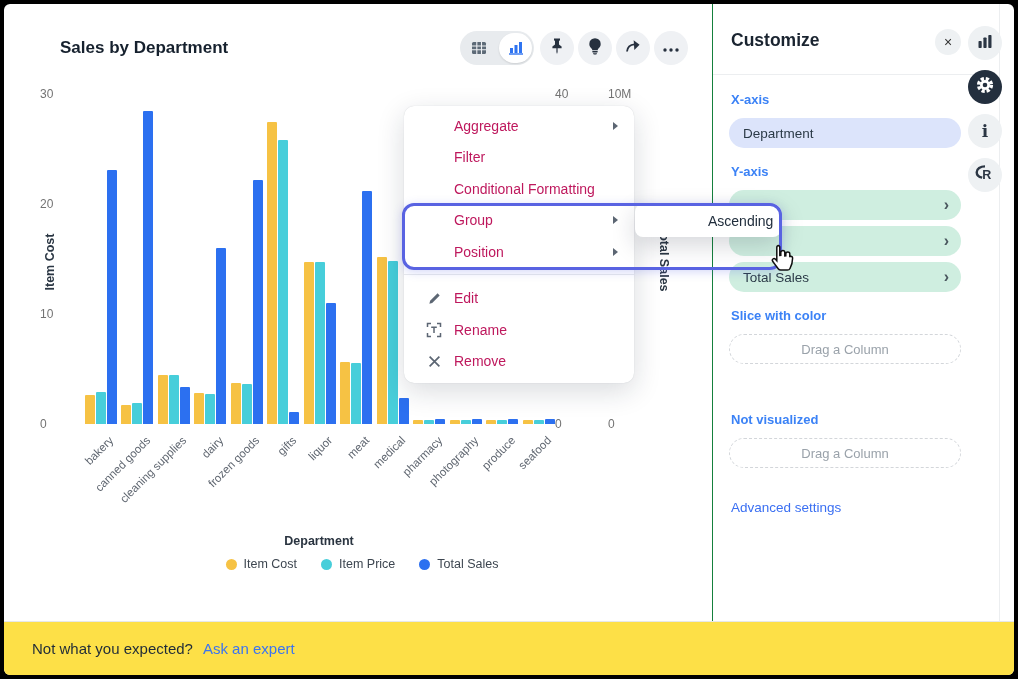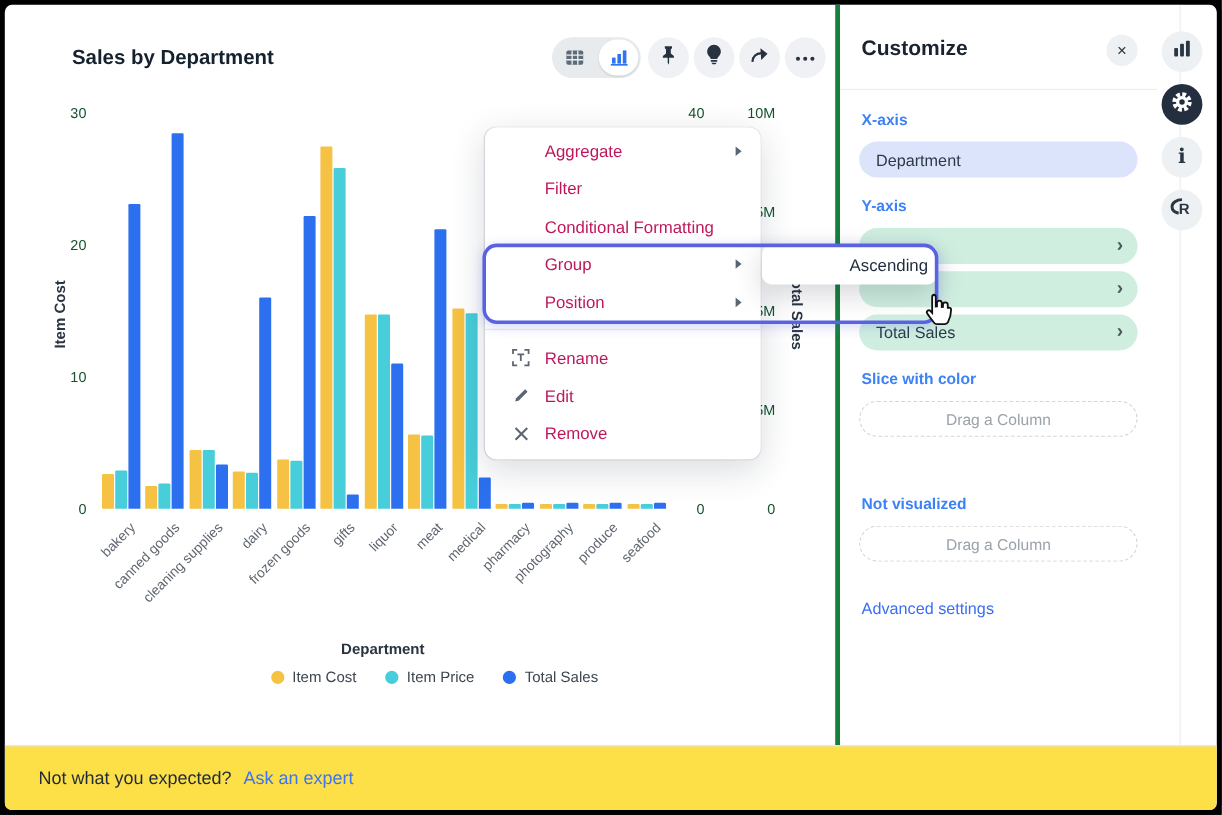--- a/index.html
+++ b/index.html
@@ -2,21 +2,21 @@
 <html><head>
 <meta charset="utf-8">
 <style>
   html,body{margin:0;padding:0;background:#000;}
   .frame{position:relative;width:1018px;height:679px;box-sizing:border-box;
     border:4px solid #000;border-radius:10px;background:#fff;overflow:hidden;
     font-family:"Liberation Sans","DejaVu Sans",sans-serif;color:#1f2b38;}
   .abs{position:absolute;}
   
   .chart-title{left:56px;top:34px;font-size:17px;font-weight:700;color:#16212e;}
-  .tick{position:absolute;font-size:12px;color:#14532d;height:14px;line-height:14px;text-align:right;}
+  .tick{position:absolute;font-size:12px;color:#737373;height:14px;line-height:14px;text-align:left;}
   .cat-label{position:absolute;font-size:11.5px;color:#5f6670;white-space:nowrap;
     transform:translateX(-100%) rotate(-45deg);transform-origin:100% 0;}
   .bar{position:absolute;z-index:1;border-radius:1px 1px 0 0;}
   .axis-title-left{left:46px;top:258px;transform:translate(-50%,-50%) rotate(-90deg);
     font-size:12.5px;font-weight:700;color:#2a3643;white-space:nowrap;}
   .axis-title-right{left:660px;top:255px;transform:translate(-50%,-50%) rotate(90deg);
     font-size:12.5px;font-weight:700;color:#2a3643;white-space:nowrap;z-index:5;}
   .x-axis-name{left:78px;top:530px;width:474px;text-align:center;font-size:12.5px;font-weight:700;color:#2a3440;}
   .legend{left:78px;top:553px;width:560px;display:flex;justify-content:center;gap:24px;}
   .legend-item{display:flex;align-items:center;gap:7px;font-size:12.5px;font-weight:500;color:#3d4650;}
@@ -39,21 +39,21 @@
   .menu-icon{position:absolute;left:22px;width:16px;height:16px;display:flex;align-items:center;justify-content:center;}
   .menu-divider{height:1px;background:#e8eaec;margin:6px 0 8px 0;}
   .submenu{left:631px;top:200px;width:146px;background:#fff;border-radius:8px;z-index:60;
     box-shadow:0 8px 24px rgba(20,30,50,.18);overflow:hidden;}
   .submenu-item{height:33px;display:flex;align-items:center;padding-left:45px;font-size:14px;color:#212e3d;margin-left:28px;}
   .submenu-item.hl{background:#e4e9fb;}
   .sel-outline{left:398px;top:199px;width:380px;height:67px;border:3px solid #5963e2;border-radius:12px;
     box-sizing:border-box;z-index:70;pointer-events:none;box-shadow:0 2px 10px rgba(89,99,226,.25);}
   .cursor{left:764px;top:240px;z-index:100;pointer-events:none;}
   
-  .panel{left:692px;top:0;width:288px;height:617px;background:#fff;border-left:4px solid #15803d;
+  .panel{left:708px;top:0;width:288px;height:617px;background:#fff;border-left:1px solid #15803d;
     border-right:1px solid #eceef0;box-sizing:border-box;}
   .panel-title{left:18px;top:26px;font-size:17.5px;font-weight:700;color:#1a2430;}
   .panel-close{left:222px;top:25px;width:26px;height:26px;border-radius:50%;background:#eef1f3;
     display:flex;align-items:center;justify-content:center;font-size:14px;color:#333;}
   .panel-divider{left:0;top:70px;width:264px;height:1px;background:#eceef0;}
   .panel-label{left:18px;font-size:13px;font-weight:700;color:#3b82f6;}
   .pill{left:16px;width:232px;height:30px;border-radius:15px;box-sizing:border-box;
     display:flex;align-items:center;padding:0 12px 0 14px;font-size:13.5px;color:#2b3a47;}
   .pill-blue{background:#dce4fb;}
   .pill-mint{background:#cfeee0;}
@@ -222,37 +222,37 @@
         <span>Group</span>
         <div class="menu-chevron"></div>
       </div>
       <div class="menu-item">
         <span>Position</span>
         <div class="menu-chevron"></div>
       </div>
       <div class="menu-divider"></div>
       <div class="menu-item">
         <div class="menu-icon">
+          <svg width="15" height="15" viewBox="0 0 16 16">
+            <path d="M2.5 13.5l.8-3 8-8 2.2 2.2-8 8z" fill="#5c6673"></path>
+          </svg>
+        </div>
+        <span>Edit</span>
+      </div>
+      <div class="menu-item">
+        <div class="menu-icon">
           <svg width="16" height="16" viewBox="0 0 16 16" fill="none" stroke="#5c6673" stroke-width="1.5">
             <path d="M1.5 5V1.5H5M11 1.5h3.5V5M14.5 11v3.5H11M5 14.5H1.5V11"></path>
             <path d="M5.2 5.3h5.6M8 5.3v5.6"></path>
           </svg>
         </div>
         <span>Rename</span>
       </div>
       <div class="menu-item">
         <div class="menu-icon">
-          <svg width="15" height="15" viewBox="0 0 16 16">
-            <path d="M2.5 13.5l.8-3 8-8 2.2 2.2-8 8z" fill="#5c6673"></path>
-          </svg>
-        </div>
-        <span>Edit</span>
-      </div>
-      <div class="menu-item">
-        <div class="menu-icon">
           <svg width="13" height="13" viewBox="0 0 12 12" stroke="#5c6673" stroke-width="1.6">
             <path d="M1.5 1.5l9 9M10.5 1.5l-9 9"></path>
           </svg>
         </div>
         <span>Remove</span>
       </div>
     </div>
 
   <div class="abs submenu" id="sort-submenu">
       <div class="submenu-item">

